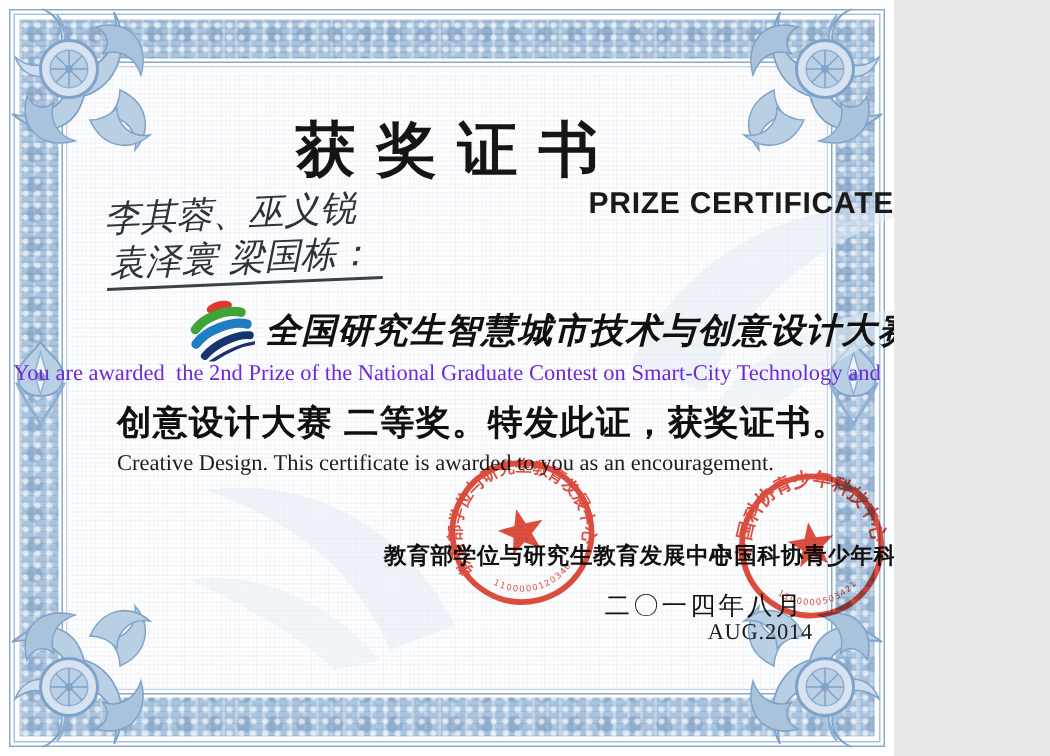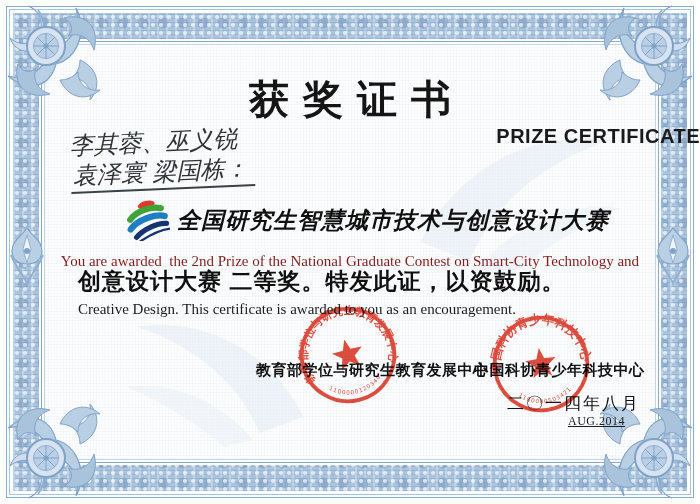--- a/index.html
+++ b/index.html
@@ -1,16 +1,16 @@
 <!DOCTYPE html>
 <html><head>
 <meta charset="utf-8">
 <style>
   html,body{margin:0;padding:0;background:#e9e9e9;}
-  .stage{width:700px;height:504px;position:relative;font-family:"Liberation Sans",sans-serif;}
+  .stage{width:596px;height:504px;position:relative;font-family:"Liberation Sans",sans-serif;}
   .certificate{position:absolute;inset:0;background:#ffffff;overflow:hidden;}
 
   
   .frame-line{position:absolute;border:1px solid #8aa9cc;pointer-events:none;}
   .fl1{inset:6px;}
   .fl2{inset:9px;border-color:#a9c2dc;}
   .band{position:absolute;inset:13px;
     background-color:#aac4de;
     background-image:
       radial-gradient(circle, rgba(255,255,255,.65) 1.5px, rgba(255,255,255,0) 2.6px),
@@ -45,31 +45,31 @@
   .subtitle{position:absolute;top:125px;left:0;right:0;text-align:right;
     font-weight:bold;font-size:20px;color:#1a1a1a;letter-spacing:.5px;}
 
   .recipients{position:absolute;left:70px;top:127px;transform:rotate(-2.5deg);
     font-family:"DejaVu Serif",serif;font-style:italic;font-size:24px;line-height:30px;color:#2e3338;}
   .recipients .rl2{display:inline-block;border-bottom:2px solid #3a4147;padding:0 6px 1px 2px;}
 
   .body-line1{position:absolute;left:124px;top:198px;height:44px;display:flex;align-items:center;gap:7px;white-space:nowrap;}
   .zh-lead{font-size:25px;font-weight:bold;color:#101010;}
   .zh-brush{font-family:"DejaVu Serif",serif;font-style:italic;font-weight:bold;font-size:23px;color:#101010;letter-spacing:1px;}
-  .en-line1{position:absolute;top:253px;left:0;right:0;text-align:center;white-space:pre;
-    font-family:"Liberation Serif",serif;font-size:15px;color:#7f1d1d;}
+  .en-line1{position:absolute;top:241px;left:0;right:0;text-align:center;white-space:pre;
+    font-family:"Liberation Serif",serif;font-size:15px;color:#6d28d9;}
   .body-line2{position:absolute;left:78px;top:266px;font-size:23px;font-weight:bold;color:#101010;letter-spacing:1px;white-space:pre;}
   .en-line2{position:absolute;left:78px;top:301px;font-family:"Liberation Serif",serif;font-size:15px;color:#1c1c1c;}
 
   .issuer{position:absolute;top:361px;font-size:15px;font-weight:bold;color:#111;letter-spacing:.5px;white-space:nowrap;}
   .issuer.left{left:256px;}
   .issuer.right{left:474px;}
 
   .date-zh{position:absolute;top:392px;right:60px;font-size:17px;color:#111;letter-spacing:2px;}
-  .date-en{position:absolute;top:414px;right:75px;font-family:"Liberation Serif",serif;font-size:12px;color:#1c1c1c;letter-spacing:.5px;text-decoration:underline;}
+  .date-en{position:absolute;top:414px;right:54px;font-family:"Liberation Serif",serif;font-size:15px;color:#1c1c1c;letter-spacing:.5px;}
 
   .seal{position:absolute;width:104px;height:104px;mix-blend-mode:multiply;opacity:.9;}
   .seal.sl{left:296px;top:303px;transform:rotate(-14deg);}
   .seal.sr{left:489px;top:312px;transform:rotate(-8deg);}
   .seal text{font-family:"DejaVu Sans",sans-serif;}
 </style>
 </head>
 <body>
 
 <div class="stage">
@@ -156,21 +156,21 @@
           <ellipse cx="27" cy="6.5" rx="9" ry="4.2" fill="#e0392b"></ellipse>
           <path d="M7,17.5 C15,10.5 32,8.5 41,13.5" stroke="#3fa437" stroke-width="6.5" fill="none" stroke-linecap="round"></path>
           <path d="M5,27.5 C14,19.5 34,17.5 43,22.5" stroke="#1f7ec2" stroke-width="6.5" fill="none" stroke-linecap="round"></path>
           <path d="M9,37 C18,30.5 34,27.5 43,30.5" stroke="#16356f" stroke-width="5.5" fill="none" stroke-linecap="round"></path>
           <path d="M12,42 C23,38 36,35.5 45,36.5" stroke="#16356f" stroke-width="2.4" fill="none" stroke-linecap="round"></path>
         </g>
       </svg>
       <span class="zh-brush">全国研究生智慧城市技术与创意设计大赛</span>
     </div>
     <div class="en-line1">You are awarded  the 2nd Prize of the National Graduate Contest on Smart-City Technology and</div>
-    <div class="body-line2">创意设计大赛 二等奖。特发此证，以资鼓励。</div>
+    <div class="body-line2">创意设计大赛 二等奖。特发此证，获奖证书。</div>
     <div class="en-line2">Creative Design. This certificate is awarded to you as an encouragement.</div>
 
     <div class="issuer left">教育部学位与研究生教育发展中心</div>
     <div class="issuer right">中国科协青少年科技中心</div>
 
     <div class="date-zh">二〇一四年八月</div>
     <div class="date-en">AUG.2014</div>
 
     <svg class="seal sl" viewBox="-55 -55 110 110">
       <circle r="49" fill="none" stroke="#dd3a2a" stroke-width="4"></circle>

